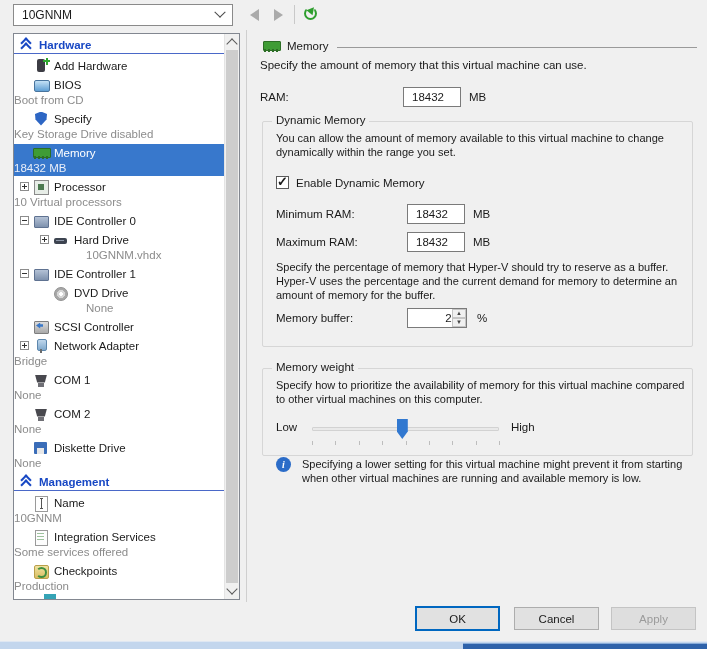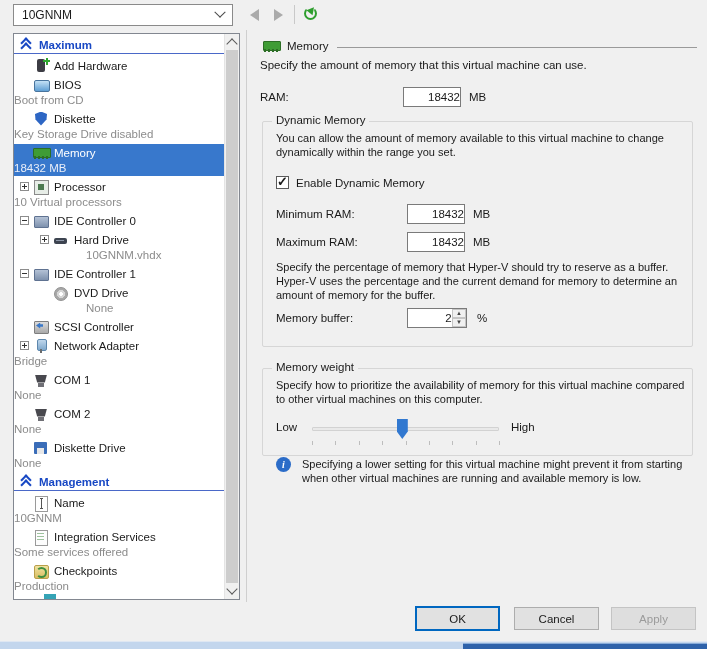--- a/index.html
+++ b/index.html
@@ -103,21 +103,21 @@
 
   
   .panel{position:absolute;left:246px;top:30px;width:461px;height:572px;border-left:1px solid #cfcfcf}
   .phead{position:absolute;left:16px;top:8px;right:10px;display:flex;align-items:center}
   .phead .ico{margin-right:7px}
   .phead-title{font-size:11.5px}
   .phead-rule{flex:1;height:1px;background:#9a9a9a;margin-left:8px;margin-top:2px}
   .intro{position:absolute;left:13px;top:29px;white-space:nowrap}
   .ram-label{position:absolute;left:13px;top:61px}
   .field{position:absolute;height:20px;background:#fff;border:1px solid #7a7a7a;text-align:right;
-         padding-right:0;font-family:"Liberation Sans",sans-serif;font-size:11.5px;color:#1a1a1a}
+         padding-right:16px;font-family:"Liberation Sans",sans-serif;font-size:11.5px;color:#1a1a1a}
   .ram-field{left:156px;top:57px;width:58px}
   .unit{position:absolute}
   .ram-unit{left:222px;top:61px}
 
   .group{position:absolute;left:15px;width:431px;border:1px solid #d6d6d6;border-radius:2px}
   .group-title{position:absolute;top:-8px;left:9px;background:#f0f0f0;padding:0 4px;font-size:11.5px}
   .g-dyn{top:91px;height:226px}
   .g-weight{top:338px;height:88px}
   .gdesc{position:absolute;left:13px;color:#1a1a1a;font-size:11px;line-height:14px}
   .dyn-desc{top:9px;width:412px}
@@ -176,21 +176,21 @@
 <div class="navarrow nav-back"></div>
 <div class="navarrow nav-fwd"></div>
 <div class="tsep"></div>
 <div class="refresh"></div>
 
 <div class="sidebar">
   <div class="list">
 
     <div class="sec">
       <span class="chev2"></span>
-      <span class="sec-title">Maximum</span>
+      <span class="sec-title">Hardware</span>
     </div>
 
     <div class="item">
       <div class="irow">
           <span class="exp-space"></span>
           <span class="ico i-addhw"></span>
           <span class="lbl">Add Hardware</span>
         </div>
     </div>
 
@@ -200,21 +200,21 @@
           <span class="ico i-bios"></span>
           <span class="lbl">BIOS</span>
         </div>
       <div class="sublbl">Boot from CD</div>
     </div>
 
     <div class="item">
       <div class="irow">
           <span class="exp-space"></span>
           <span class="ico i-shield"></span>
-          <span class="lbl">Diskette</span>
+          <span class="lbl">Specify</span>
         </div>
       <div class="sublbl">Key Storage Drive disabled</div>
     </div>
 
     <div class="item selected">
       <div class="irow">
           <span class="exp-space"></span>
           <span class="ico i-ram"></span>
           <span class="lbl">Memory</span>
         </div>

